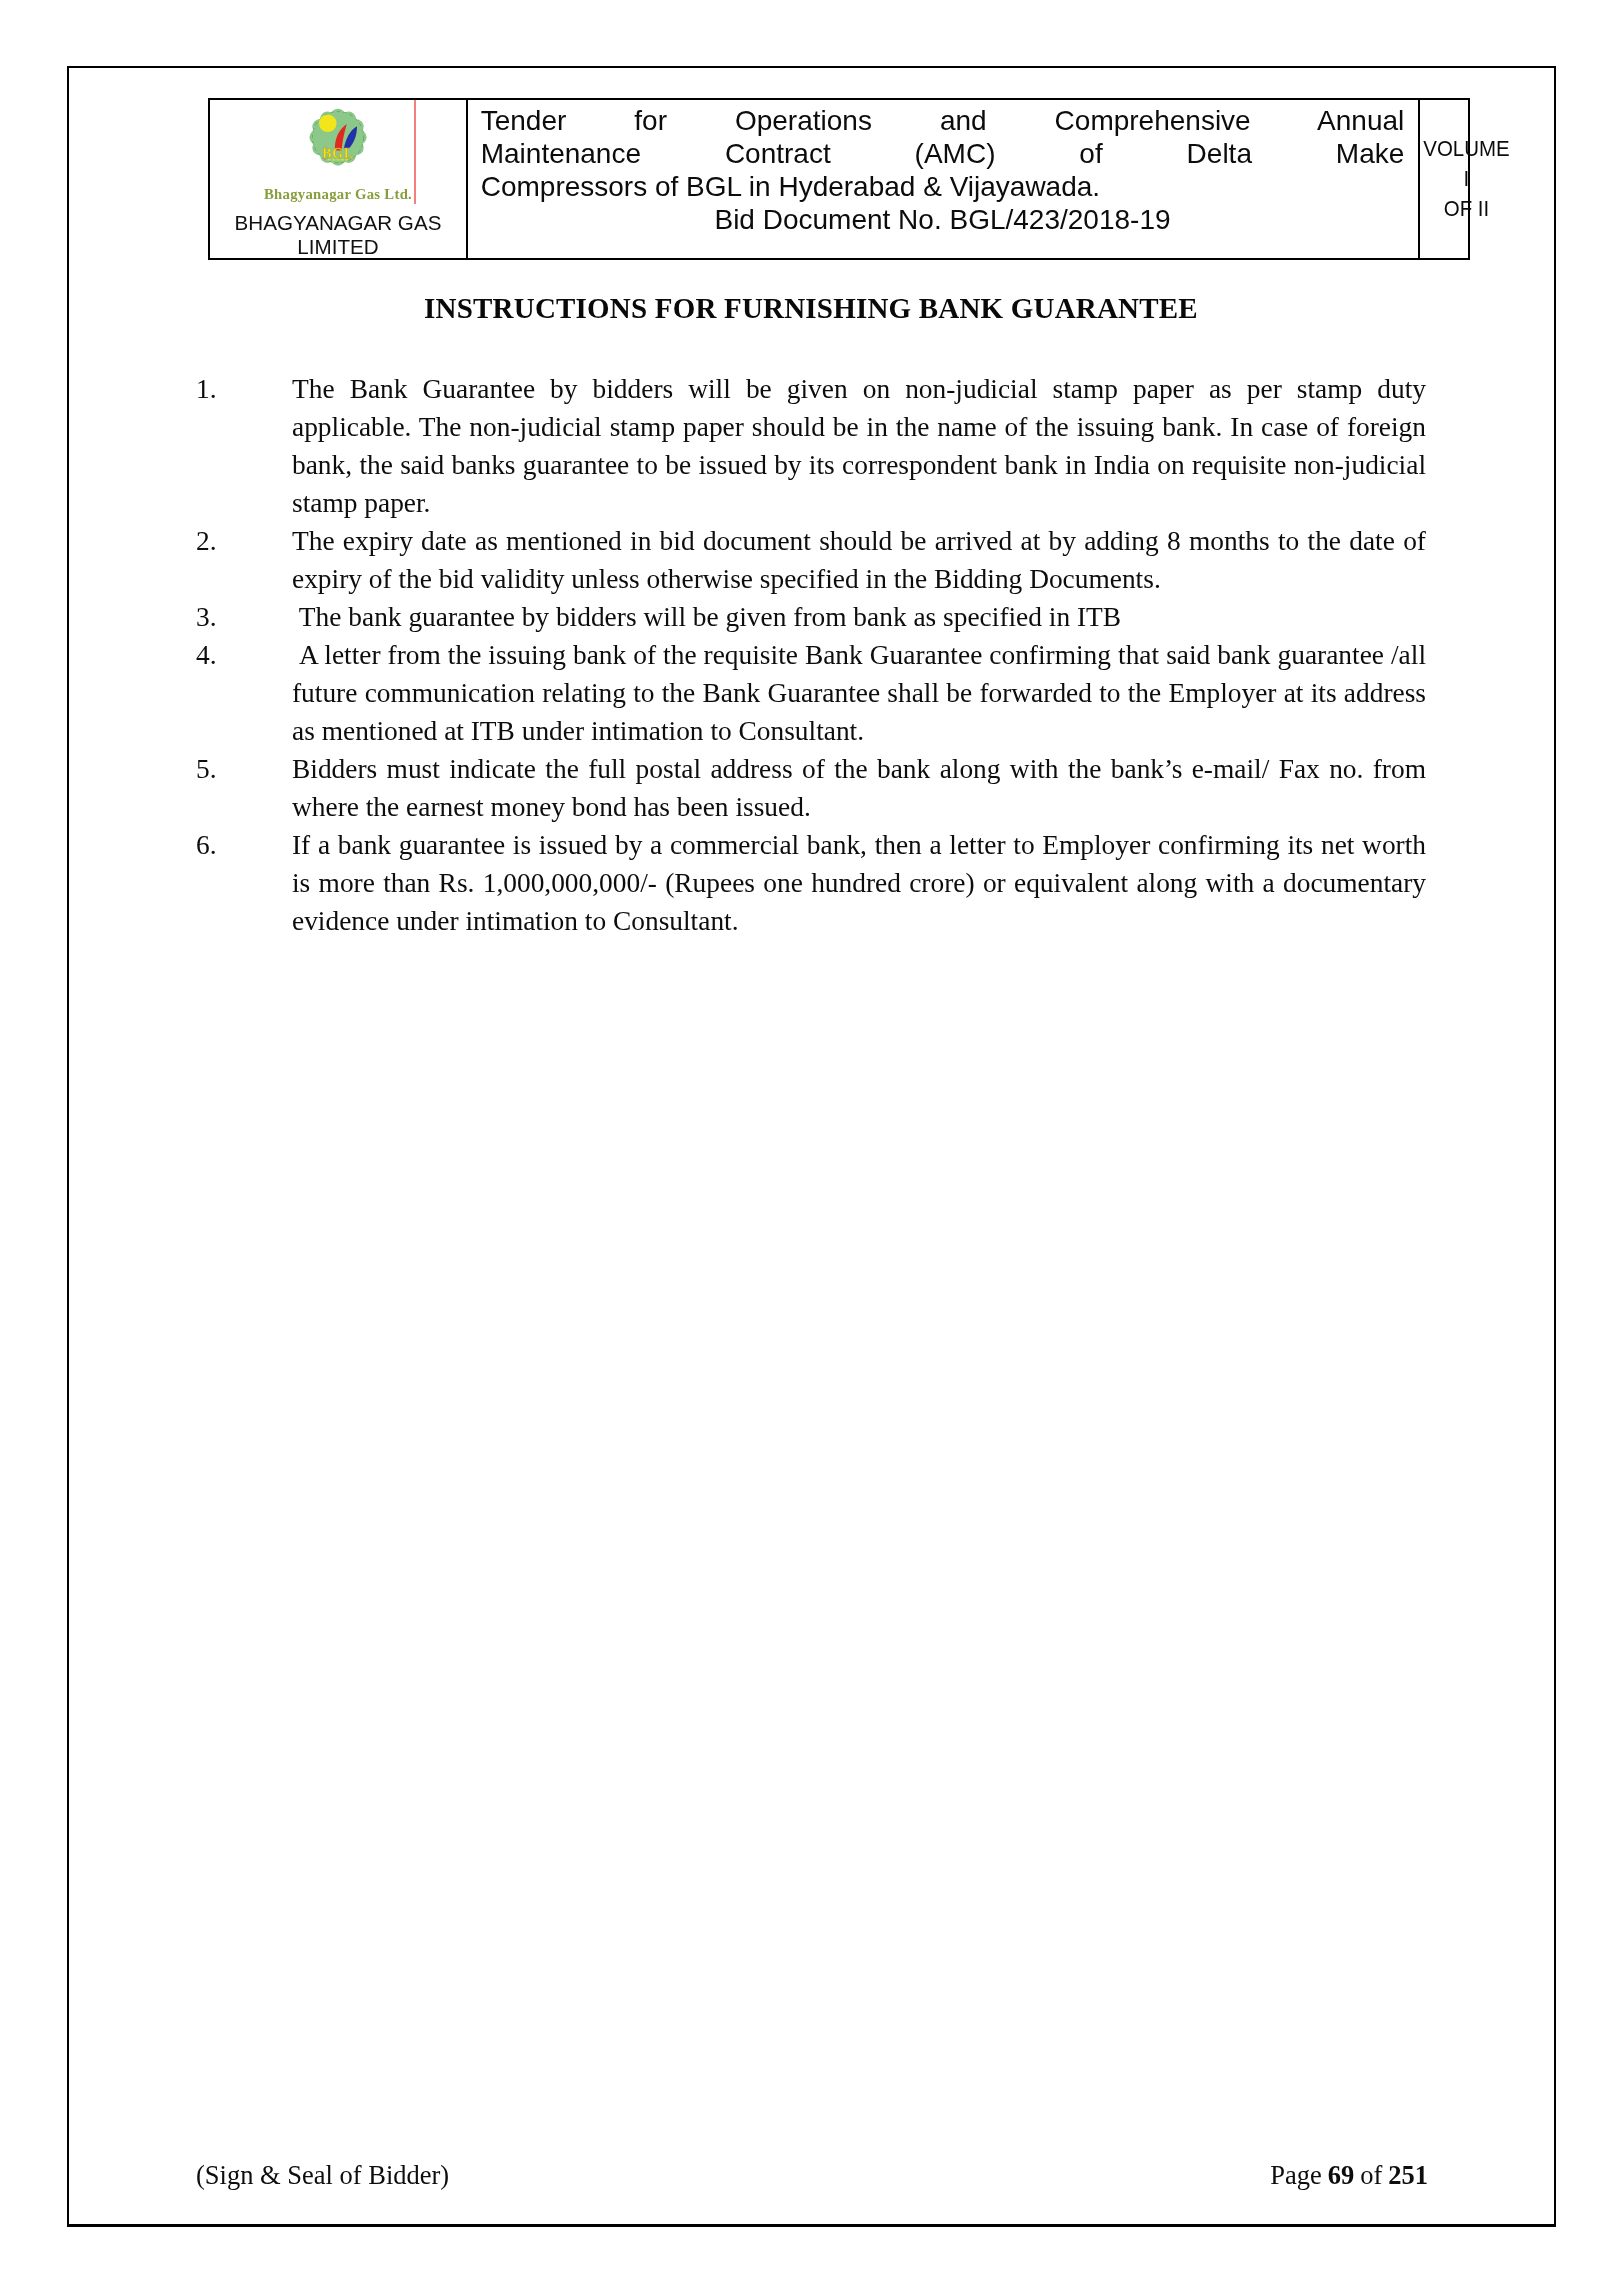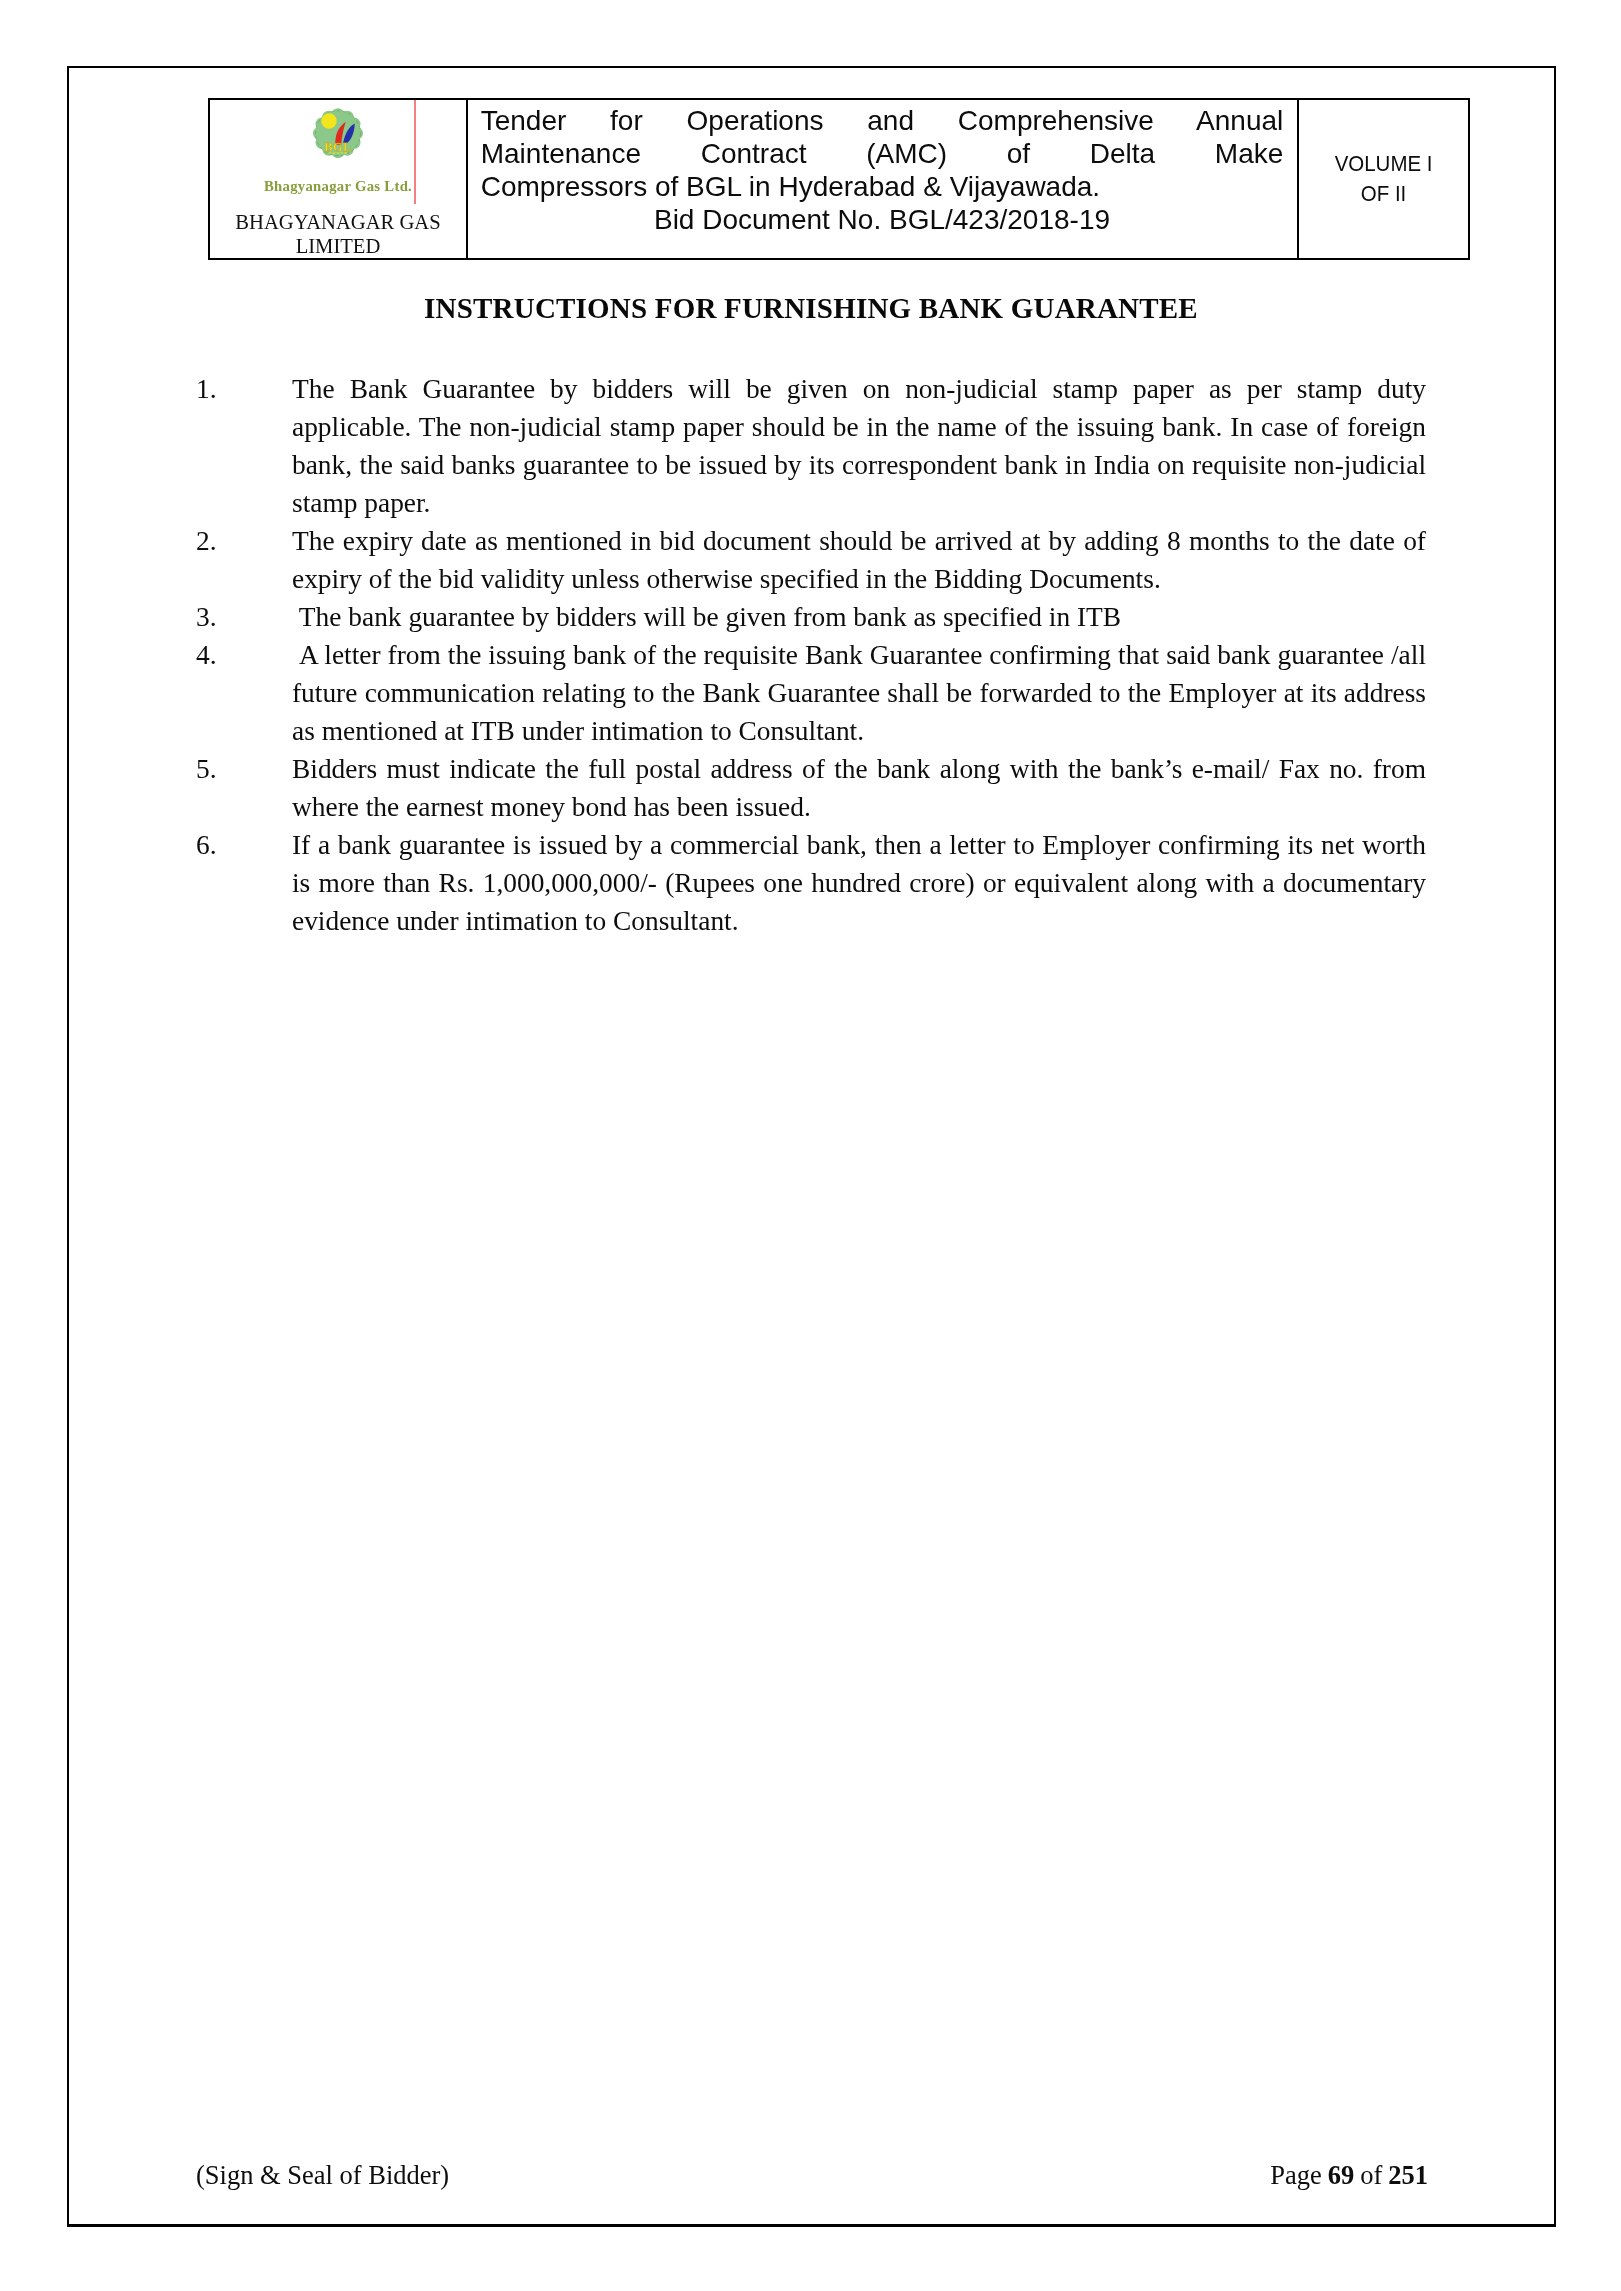--- a/index.html
+++ b/index.html
@@ -49,29 +49,29 @@
   .logo-caption {
     font-family: "Liberation Serif", serif;
     font-weight: bold;
     font-size: 14.7px;
     line-height: 14.7px;
     color: #869E3B;
     margin-top: 18px;
     letter-spacing: 0.3px;
   }
   .org-name {
-    margin-top: 17px;
-    font-family: Liberation Serif, serif;
+    margin-top: 9px;
+    font-family: Liberation Sans, sans-serif;
     font-size: 20.6px;
     line-height: 23.5px;
     text-align: center;
     color: #111;
   }
   .cell-title {
-    width: 831px; flex: none;
+    width: 952px; flex: none;
     box-sizing: border-box;
     border-left: 2px solid #000;
     padding: 3.9px 13.7px 0 12.7px;
     font-family: "Liberation Sans", sans-serif;
     font-size: 28px;
     line-height: 33px;
     color: #0c0c0c;
   }
   .title-line-justify { text-align: justify; text-align-last: justify; }
   .title-line-left { text-align: left; }

